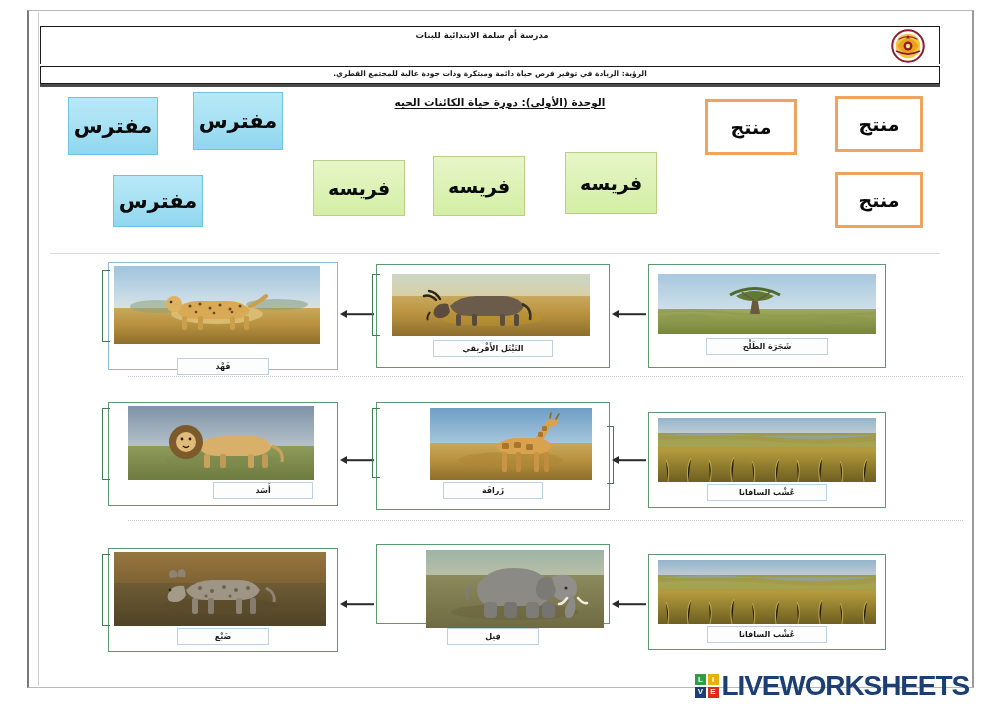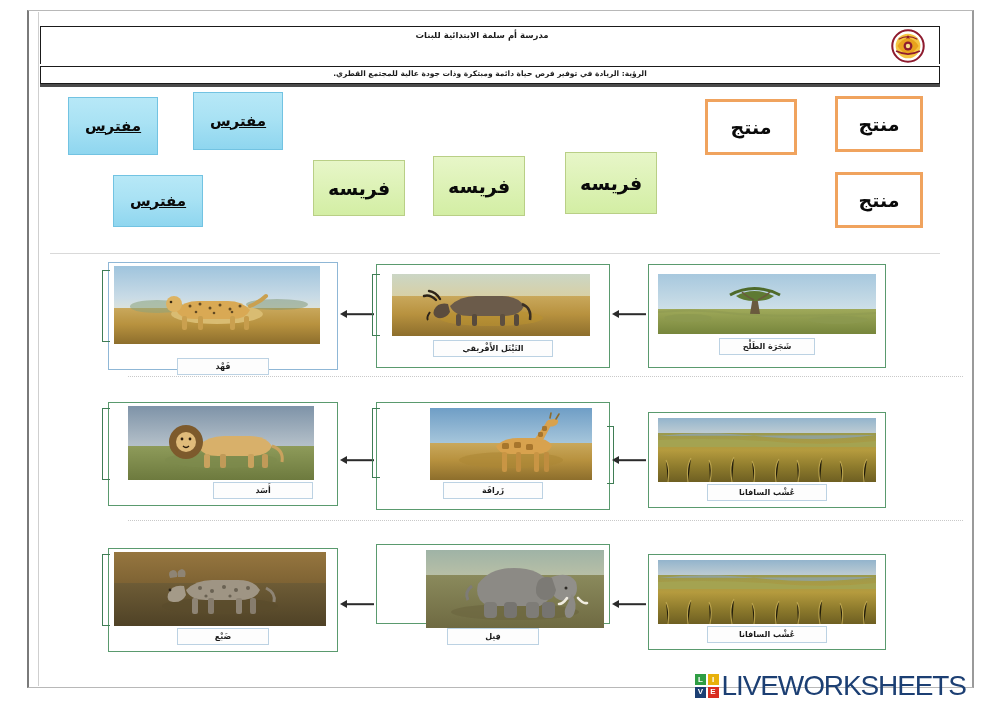--- a/index.html
+++ b/index.html
@@ -122,22 +122,21 @@
     justify-content: center;
     font-family: "DejaVu Sans", sans-serif;
     font-weight: bold;
     direction: rtl;
     color: #0a0a0a;
     line-height: 1;
   }
   .card-blue {
     background: linear-gradient(180deg,#b7e8f7 0%, #a9e2f4 45%, #8fd6ef 100%);
     border: 1px solid #72c3e2;
-    font-size: 15px;
-    text-decoration: underline;
+    font-size: 21px;
   }
   .card-green {
     background: linear-gradient(180deg,#e7f6c8 0%, #ddf2b6 50%, #d3eea4 100%);
     border: 1px solid #b9cf86;
     font-size: 19px;
   }
   .card-orange {
     background: #ffffff;
     border: 3px solid #f0a35e;
     font-size: 19px;
@@ -256,21 +255,21 @@
     width: 11px; height: 11px;
     display: flex; align-items: center; justify-content: center;
     color: #fff;
     font-family: "Liberation Sans", sans-serif;
     font-weight: bold;
     font-size: 8px;
     line-height: 1;
   }
   .lw-text {
     font-family: "Liberation Sans", sans-serif;
-    font-weight: normal;
+    font-weight: bold;
     font-size: 28px;
     letter-spacing: -1.1px;
     color: #1c3f73;
     line-height: 1;
   }
 
   
   .sky { position:absolute; left:0; right:0; top:0; }
   .ground { position:absolute; left:0; right:0; bottom:0; }
   .blob { position:absolute; border-radius:50%; }
@@ -300,20 +299,21 @@
           <path d="M6 26 q14 7 28 0" stroke="#8e1b2e" stroke-width="2" fill="none"></path>
           <path d="M9 12 q11 -6 22 0" stroke="#8e1b2e" stroke-width="1.4" fill="none"></path>
         </svg>
       </div>
     </div>
     <div class="header-row2">
       <div class="header-vision">الرؤية: الريادة في توفير فرص حياة دائمة ومبتكرة وذات جودة عالية للمجتمع القطري.</div>
     </div>
   </div>
 
+  <div class="unit-title">الوحدة (الأولى): دورة حياة الكائنات الحيه</div>
 
   <div class="card card-blue" style="left:68px; top:97px; width:90px; height:58px;">مفترس</div>
   <div class="card card-blue" style="left:193px; top:92px; width:90px; height:58px;">مفترس</div>
   <div class="card card-blue" style="left:113px; top:175px; width:90px; height:52px;">مفترس</div>
 
   <div class="card card-green" style="left:313px; top:160px; width:92px; height:56px;">فريسه</div>
   <div class="card card-green" style="left:433px; top:156px; width:92px; height:60px;">فريسه</div>
   <div class="card card-green" style="left:565px; top:152px; width:92px; height:62px;">فريسه</div>
 
   <div class="card card-orange" style="left:705px; top:99px; width:92px; height:56px;">منتج</div>
@@ -398,21 +398,21 @@
         <svg viewBox="0 0 218 60" width="218" height="60" style="position:absolute; inset:0;">
           <path d="M92 40 l3 -18 h4 l3 18z" fill="#6a5a3e"></path>
           <path d="M78 22 q18 -10 38 0 q-6 5 -19 5 q-13 0 -19 -5z" fill="#5e7a33"></path>
           <path d="M72 21 q24 -13 50 0" stroke="#4e6a2a" stroke-width="3" fill="none"></path>
           <path d="M96 26 q-8 -4 -12 -8 M100 26 q8 -4 12 -8" stroke="#6a5a3e" stroke-width="1.6" fill="none"></path>
           <ellipse cx="30" cy="44" rx="24" ry="4" fill="#8b9850" opacity=".7"></ellipse>
           <ellipse cx="180" cy="46" rx="30" ry="4" fill="#8b9850" opacity=".7"></ellipse>
           <path d="M0 38 q40 -4 80 2 q60 4 138 -1" stroke="#8d9a52" stroke-width="2" fill="none" opacity=".6"></path>
         </svg>
       </div>
-      <div class="label-box" style="top:74px; width:96px; height:17px;">شَجَرَة الطَلْح</div>
+      <div class="label-box" style="top:74px; width:122px; height:17px;">شَجَرَة الطَلْح</div>
     </div>
 
     <div class="row-sep" style="top:118px;"></div>
   </div>
 
   <div class="row" style="top:398px;">
 
     <div class="cell" style="left:58px; top:4px; width:230px; height:104px;">
       <div class="cell-frame"></div>
       <div class="pic" style="left:20px; top:4px; width:186px; height:74px;">

